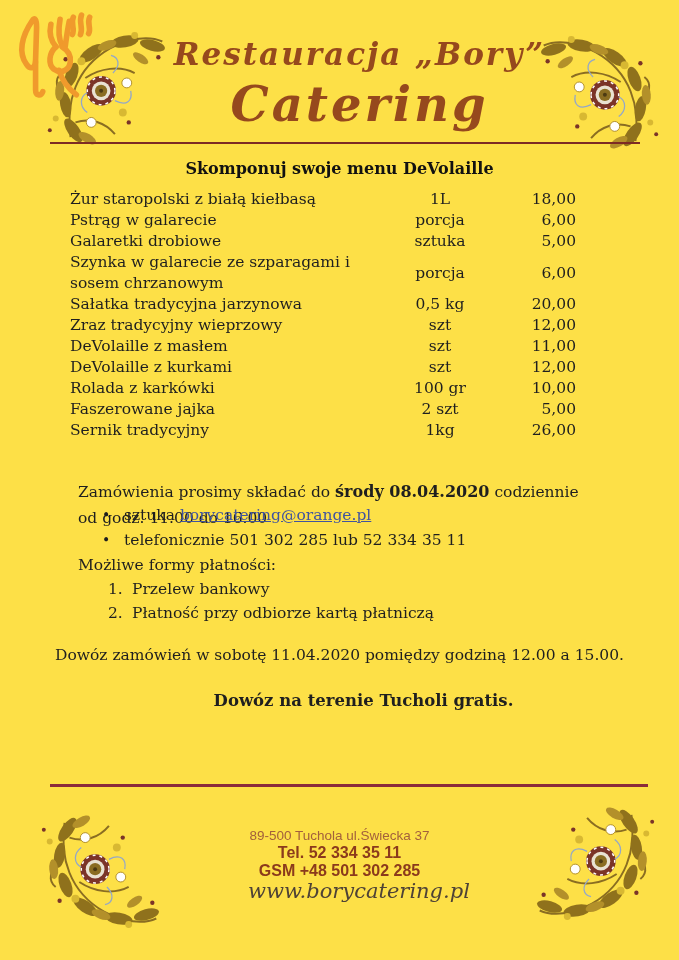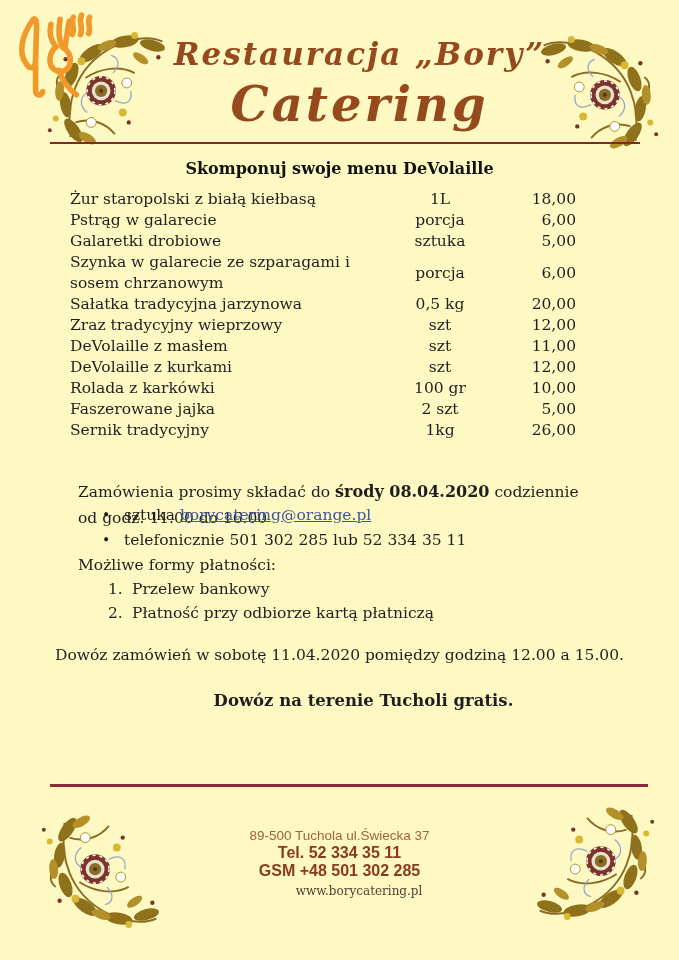--- a/index.html
+++ b/index.html
@@ -1,19 +1,19 @@
 <!DOCTYPE html>
 <html><head>
 <meta charset="utf-8">
 <style>
   * { margin:0; padding:0; box-sizing:border-box; }
   html,body { background:#d9d9d9; }
   .page {
     position:relative; width:679px; height:960px; margin:0 auto;
-    background:#fef9c3; overflow:hidden;
+    background:#fde047; overflow:hidden;
     font-family:"DejaVu Serif","Liberation Serif",serif;
     color:#1f1f1f;
   }
   
   .floral { position:absolute; width:148px; height:148px; pointer-events:none; }
   .floral svg { width:100%; height:100%; }
   .fl-tl { left:36px;  top:4px;   transform:scaleY(-1); }
   .fl-tr { left:522px; top:8px;   transform:scale(-1,-1); }
   .fl-bl { left:30px;  top:808px; }
   .fl-br { left:518px; top:800px; transform:scaleX(-1); }
@@ -61,21 +61,21 @@
   .delivery-free {
     position:absolute; left:0; right:0; top:691px; text-align:center;
     font-size:16.5px; font-weight:bold;padding-left:48px;
   }
   
   .rule-bottom { position:absolute; left:50px; top:784px; width:598px; height:3px; background:#8b2b3a; }
   .footer-block { position:absolute; left:0; right:0; top:827px; text-align:center;
     font-family:"Liberation Sans","DejaVu Sans",sans-serif; }
   .f-address { font-size:13.5px; color:#a3603c; line-height:17px; }
   .f-tel, .f-gsm { font-size:16px; font-weight:bold; color:#8b3a1c; line-height:17.5px; }
-  .f-www { font-family:"DejaVu Serif",serif; font-size:12px;
+  .f-www { font-family:"DejaVu Serif",serif; font-style:italic; font-size:21px;
            color:#4e4236; line-height:24px;padding-left:39px; }
 </style>
 </head>
 <body>
 
 <div class="page">
 
   <svg width="0" height="0" style="position:absolute">
     <symbol id="floral" viewBox="0 0 150 150">
       <g fill="none" stroke="#8a6d22" stroke-width="2">

